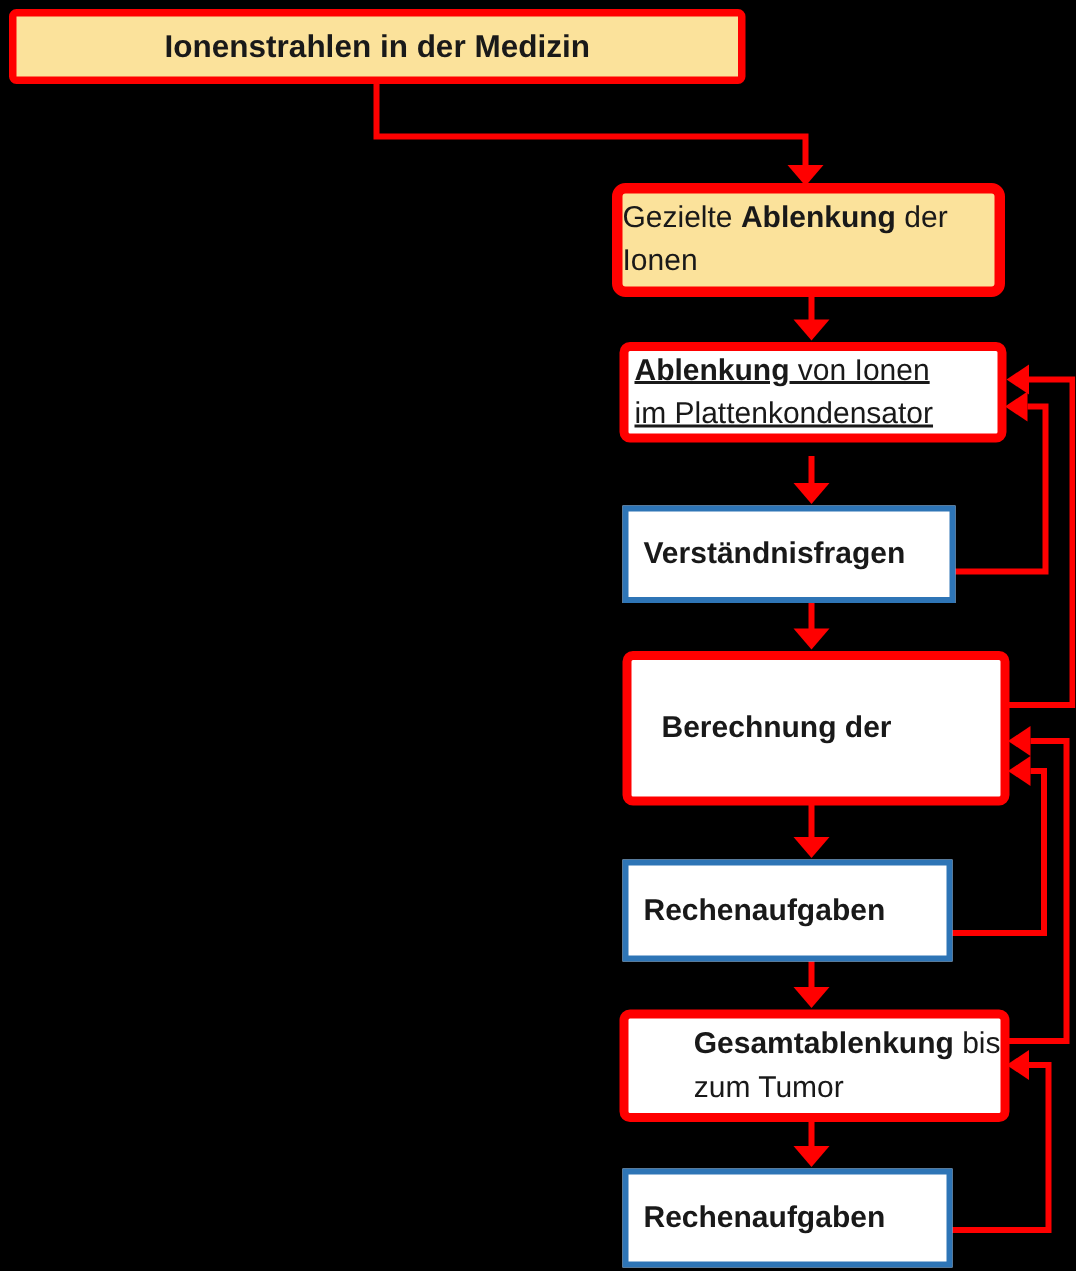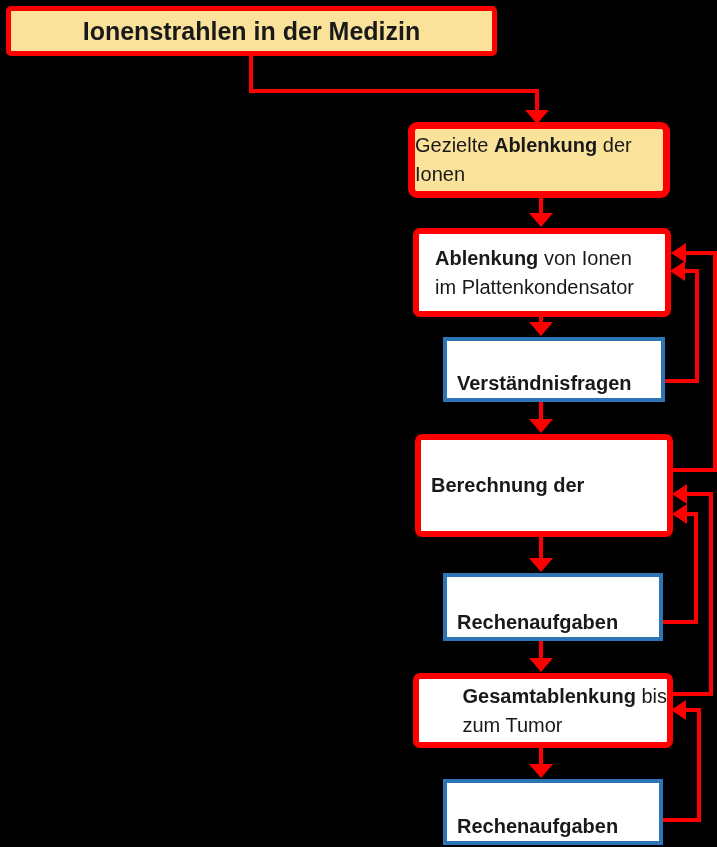--- a/index.html
+++ b/index.html
@@ -34,44 +34,45 @@
     display: flex;
     align-items: center;
     background: var(--white);
     font-size: 20px;
     line-height: 29px;
   }
   .node .label { display: block; }
   .tline { display: block; white-space: nowrap; }
   .bold { font-weight: bold; }
   .red-border  { border: 6px solid var(--red); border-radius: 7px; }
-  .blue-border { border: 4px solid var(--blue); border-radius: 0; align-items: flex-end; margin-left: 28px; }
+  .blue-border { border: 4px solid var(--blue); border-radius: 0; align-items: center; }
   .yellow-fill { background: var(--yellow); }
 
   #n-title {
     left: 6px; top: 6px; width: 491px; height: 50px;
     border-width: 5px; border-radius: 5px;
     justify-content: center; text-align: center;
-    font-weight: bold; font-size: 25px;
+    font-weight: bold; font-size: 21px;
   }
   #n-gezielte {
     left: 408px; top: 122px; width: 262px; height: 76px;
     border-width: 7px; border-radius: 9px;
   }
   #n-ablenkung {
-    left: 413px; top: 228px; width: 258px; height: 89px;
-    padding-left: 16px;
+    left: 413px; top: 228px; width: 258px; height: 67px;
+    padding-left: 4px;
+    text-decoration: underline;
   }
   #n-verstaendnis {
     left: 415px; top: 337px; width: 222px; height: 65px;
     padding-left: 10px;
   }
   #n-berechnung {
     left: 415px; top: 434px; width: 258px; height: 103px;
-    padding-left: 10px;
+    padding-left: 20px;
   }
   #n-rechen1 {
     left: 415px; top: 573px; width: 220px; height: 68px;
     padding-left: 10px;
   }
   #n-gesamt {
     left: 413px; top: 673px; width: 260px; height: 75px;
     padding-left: 10px;
     justify-content: flex-end;
   }

